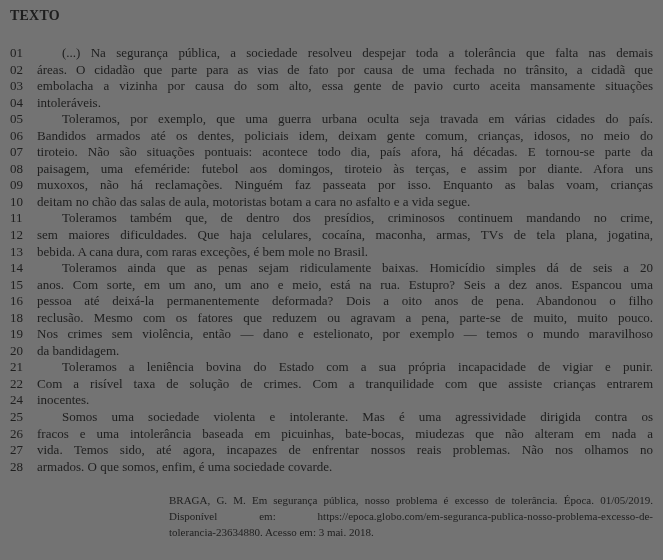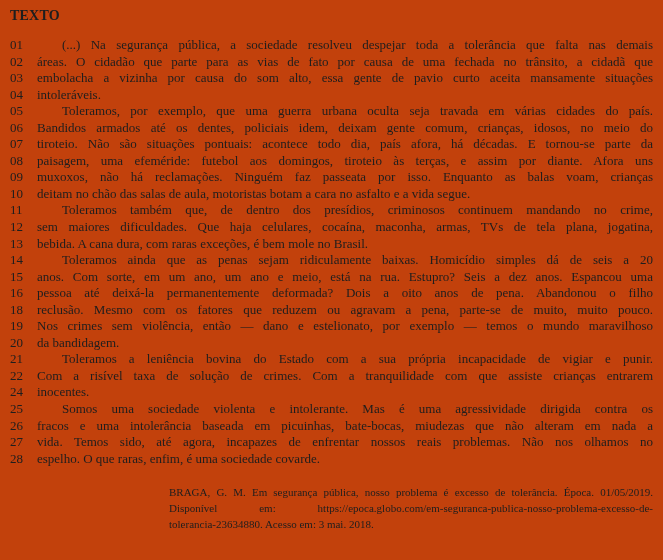--- a/index.html
+++ b/index.html
@@ -7,31 +7,31 @@
   body {
     background: #ffffff;
     font-family: "Liberation Serif", "DejaVu Serif", serif;
     color: #1e1e1e;
     overflow: hidden;
   }
   .page {
     position: relative;
     width: 663px;
     height: 560px;
-    background: #c2410c;
+    background: #737373;
     padding: 8px 10px 17px 10px;
   }
   .title {
     font-size: 14px;
     font-weight: bold;
     line-height: 16px;
     letter-spacing: 0.2px;
   }
   .text-block {
-    margin-top: 13px;
+    margin-top: 21px;
   }
   .line-row {
     display: flex;
     height: 16.55px;
     font-size: 13px;
     line-height: 16.55px;
     overflow: visible;
   }
   .line-num {
     flex: 0 0 27px;
@@ -189,21 +189,21 @@
     <span class="line-text">fracos e uma intolerância baseada em picuinhas, bate-bocas, miudezas que não alteram em nada a</span>
   </div>
 
   <div class="line-row">
     <span class="line-num">27</span>
     <span class="line-text">vida. Temos sido, até agora, incapazes de enfrentar nossos reais problemas. Não nos olhamos no</span>
   </div>
 
   <div class="line-row">
     <span class="line-num">28</span>
-    <span class="line-text para-end">espelho. O que raras, enfim, é uma sociedade covarde.</span>
+    <span class="line-text para-end">armados. O que somos, enfim, é uma sociedade covarde.</span>
   </div>
 </div>
   <div class="citation">
   <div class="cite-line">BRAGA, G. M. Em segurança pública, nosso problema é excesso de tolerância. Época. 01/05/2019.</div>
 
   <div class="cite-line">Disponível em: https://epoca.globo.com/em-seguranca-publica-nosso-problema-excesso-de-</div>
 
   <div class="cite-line last">tolerancia-23634880. Acesso em: 3 mai. 2018.</div>
 </div>
 </div>

